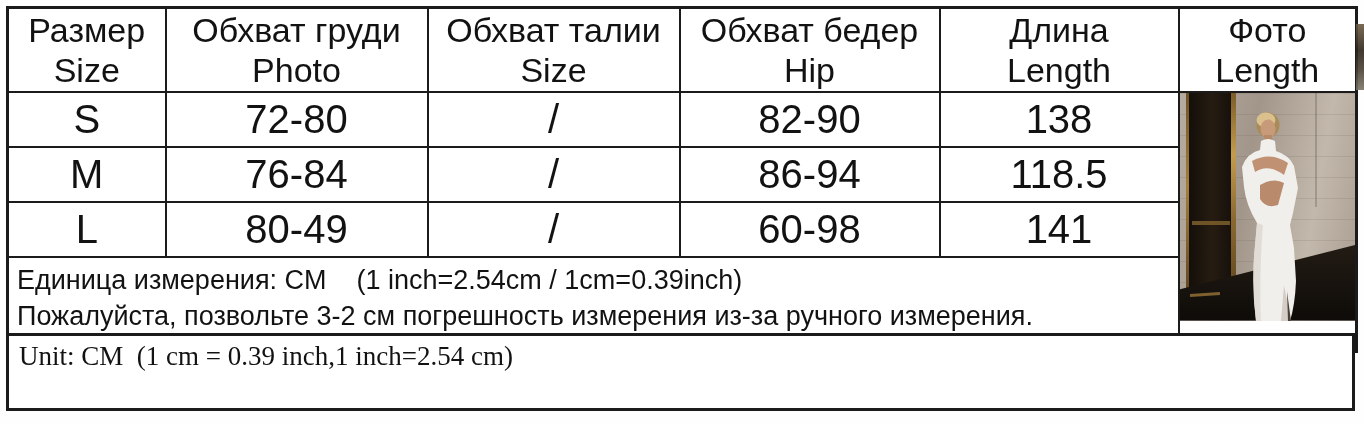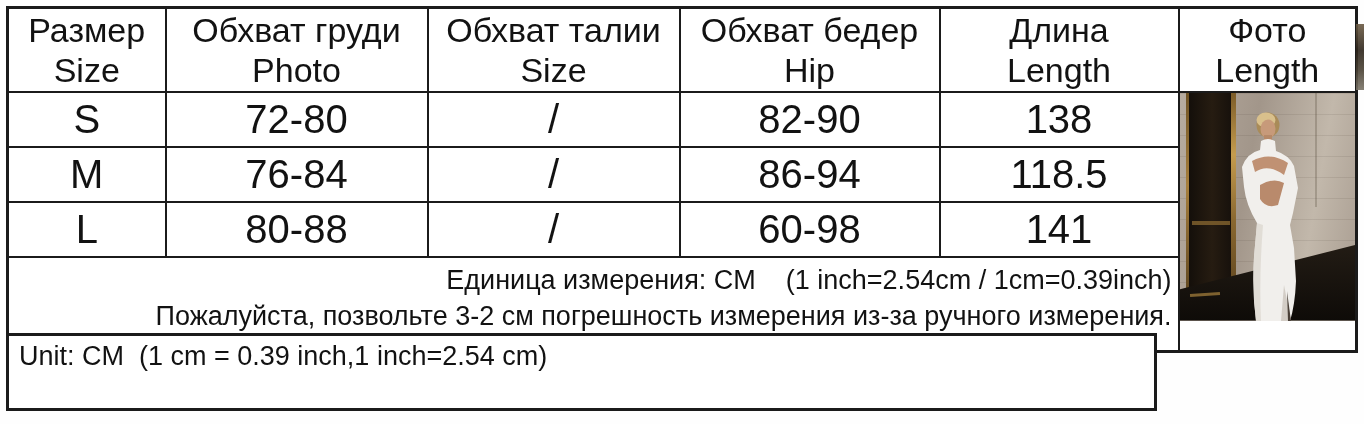--- a/index.html
+++ b/index.html
@@ -14,21 +14,21 @@
   }
   .chart th, .chart td {
     border:2px solid #1b1b1b; text-align:center; vertical-align:middle;
     padding:0; background:#ffffff; font-weight:400; overflow:hidden;
   }
   tr.hdr {height:84px;}
   .h-ru, .h-en {font-size:34px; line-height:40px;}
   tr.row {height:55px;}
   tr.row td {font-size:40px;}
   tr.notes-row {height:70px;}
-  td.notes {text-align:right; vertical-align:top; padding:4px 6px 16px 8px;}
+  td.notes {text-align:left; vertical-align:top; padding:4px 6px 16px 8px;}
   .note-line {font-size:27px; line-height:36px; white-space:pre-wrap;}
   td.photo-cell {padding:0; vertical-align:top;}
   
   .photo {
     position:relative; width:100%; height:228px; overflow:hidden;
     background:
       repeating-linear-gradient(180deg, rgba(60,48,36,0.10) 0 1px, rgba(0,0,0,0) 1px 21px),
       linear-gradient(100deg, #b7aca0 0%, #a2968a 38%, #c2b8ab 72%, #a89c90 100%);
   }
   .photo .wall-joint {position:absolute; left:135px; top:0; width:2px; height:50%; background:rgba(70,58,44,0.25);}
@@ -40,23 +40,24 @@
     background:linear-gradient(180deg,#7c5c28,#c59c4e 30%,#8a6830 62%,#5e441e);}
   .photo .door-band {position:absolute; left:12px; top:128px; width:38px; height:4px; background:#7e5f2d; opacity:.85;}
   .photo .floor {position:absolute; left:0; bottom:0; width:100%; height:82px;
     clip-path:polygon(0 62%, 100% 8%, 100% 100%, 0 100%);
     background:linear-gradient(180deg,#241d15,#0e0b08);}
   .photo .floor-streak {position:absolute; left:10px; top:200px; width:30px; height:3px;
     background:#8a6a33; transform:rotate(-4deg); opacity:.9;}
   .photo svg {position:absolute; left:0; top:0;}
   
   .en-box {
-    position:absolute; left:6px; top:333px; width:1151px; height:78px;
+    position:absolute; left:6px; top:333px; width:1349px; height:78px;
     border:3px solid #1b1b1b; box-sizing:border-box; background:#ffffff;
     padding:3px 0 0 10px;
+    font-family:Liberation Serif, serif;
   }
   .en-line {font-size:27px; line-height:35px; white-space:pre-wrap;}
   .edge-artifact {
     position:absolute; left:1356px; top:24px; width:8px; height:66px; opacity:.9;
     background:linear-gradient(180deg,#6b5a43,#2c241a 40%,#494033 70%,#7a7467);
   }
 </style>
 </head>
 <body>
 
@@ -133,21 +134,21 @@
     <tr class="row">
       <td>M</td>
       <td>76-84</td>
       <td>/</td>
       <td>86-94</td>
       <td>118.5</td>
     </tr>
 
     <tr class="row">
       <td>L</td>
-      <td>80-88</td>
+      <td>80-49</td>
       <td>/</td>
       <td>60-98</td>
       <td>141</td>
     </tr>
 
     <tr class="notes-row">
       <td class="notes" colspan="5">
         <div class="note-line">Единица измерения: CM    (1 inch=2.54cm / 1cm=0.39inch)</div>
         <div class="note-line">Пожалуйста, позвольте 3-2 см погрешность измерения из-за ручного измерения.</div>
       </td>

